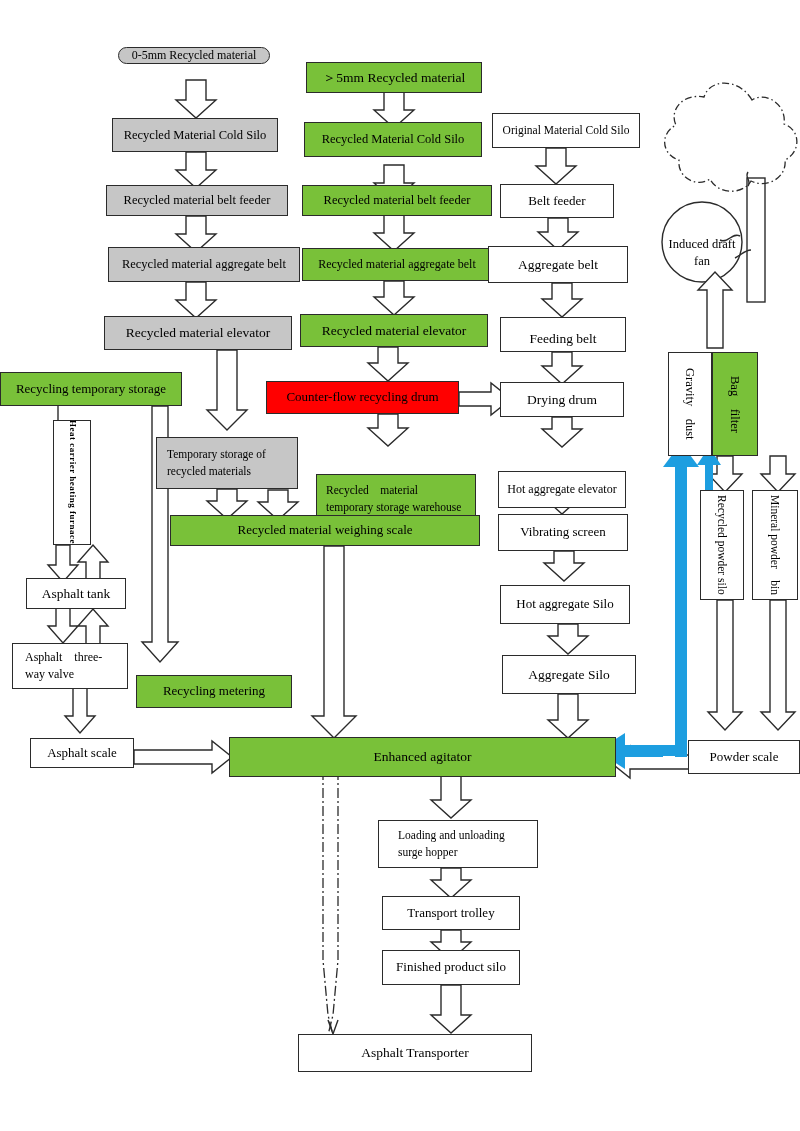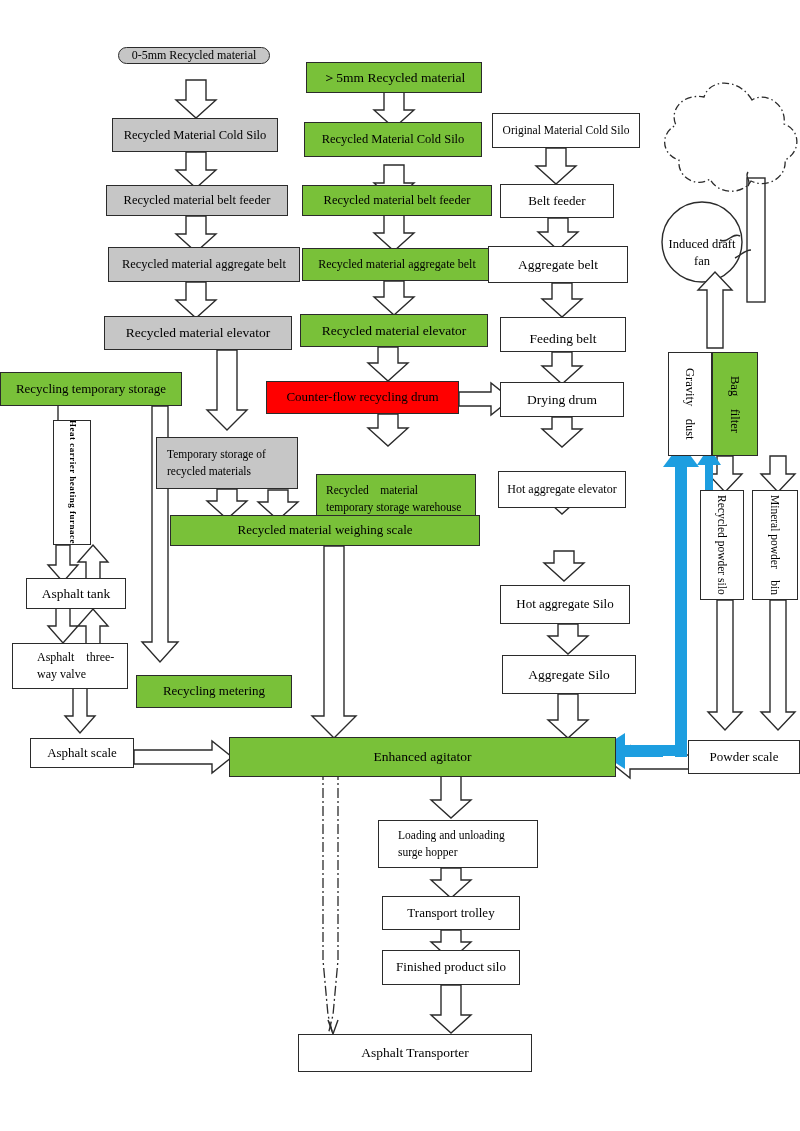--- a/index.html
+++ b/index.html
@@ -197,20 +197,23 @@
   </div>
 
   <div class="node fill-white" style="left:500px;top:382px;width:124px;height:35px;font-size:13.5px;">
     <span>Drying drum</span>
   </div>
 
   <div class="node fill-white" style="left:498px;top:447px;width:128px;height:37px;font-size:12px;margin-top:24px;">
     <span>Hot aggregate elevator</span>
   </div>
 
+  <div class="node fill-white" style="left:498px;top:514px;width:130px;height:37px;font-size:13px;">
+    <span>Vibrating screen</span>
+  </div>
 
   <div class="node fill-white" style="left:500px;top:585px;width:130px;height:39px;font-size:13px;">
     <span>Hot aggregate Silo</span>
   </div>
 
   <div class="node fill-white" style="left:502px;top:655px;width:134px;height:39px;font-size:13.5px;">
     <span>Aggregate Silo</span>
   </div>
 
   <div class="node fill-green" style="left:0px;top:372px;width:182px;height:34px;font-size:13px;">
@@ -218,21 +221,21 @@
   </div>
 
   <div class="node fill-white" style="left:53px;top:420px;width:38px;height:125px;">
     <span class="vtext-b" style="font-size:9px;">Heat carrier heating furnace</span>
   </div>
 
   <div class="node fill-white" style="left:26px;top:578px;width:100px;height:31px;font-size:13.5px;">
     <span>Asphalt tank</span>
   </div>
 
-  <div class="node fill-white t-left" style="left:12px;top:643px;width:116px;height:46px;font-size:12px;padding-left:24px;">
+  <div class="node fill-white t-left" style="left:12px;top:643px;width:116px;height:46px;font-size:12px;padding-left:12px;">
     <span>Asphalt three-way valve</span>
   </div>
 
   <div class="node fill-white" style="left:30px;top:738px;width:104px;height:30px;font-size:13px;">
     <span>Asphalt scale</span>
   </div>
 
   <div class="node fill-grey t-left" style="left:156px;top:437px;width:142px;height:52px;font-size:11.5px;padding-left:10px;">
     <span>Temporary storage of recycled materials</span>
   </div>

